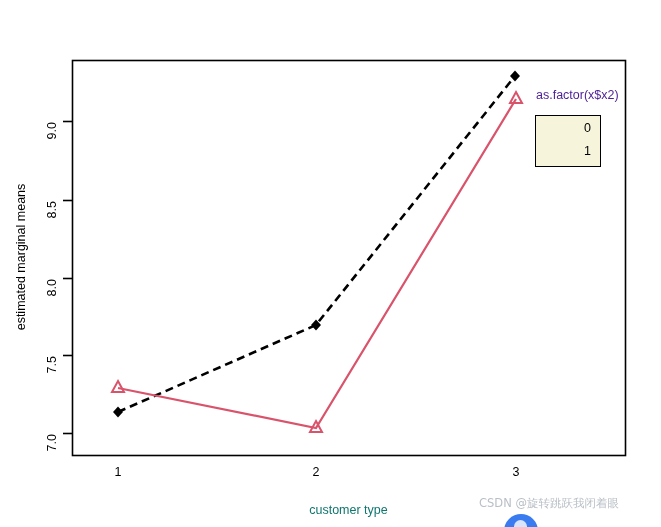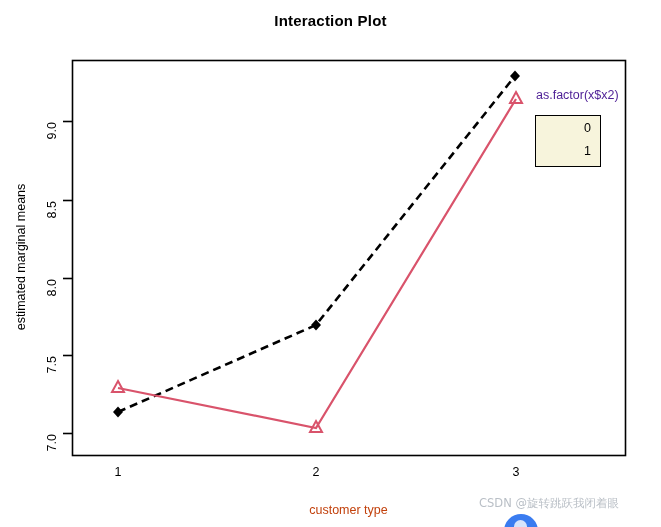--- a/index.html
+++ b/index.html
@@ -47,21 +47,21 @@
     white-space: nowrap;
   }
 
   .x-axis-title {
     position: absolute;
     left: 72px;
     top: 503px;
     width: 553px;
     text-align: center;
     font-size: 12.5px;
-    color: #c2410c;
+    color: #0f766e;
   }
 
   .svg-layer {
     position: absolute;
     left: 0;
     top: 0;
   }
 
   .tick-label-y {
     position: absolute;
@@ -138,21 +138,20 @@
     height: 13px;
     border-radius: 50%;
     background: #d7e4fb;
   }
 </style>
 </head>
 <body>
 
 <div id="plot-root">
 
-  <div class="plot-title">Interaction Plot</div>
 
   <div class="y-axis-title">estimated marginal means</div>
   <div class="x-axis-title">customer type</div>
 
   <svg class="svg-layer" width="661" height="527">
 
     <rect x="72.5" y="60.5" width="553" height="395" fill="none" stroke="#000000" stroke-width="1.6"></rect>
 
     <g stroke="#000000" stroke-width="1.6">
       <line x1="63" y1="121.5" x2="72" y2="121.5"></line>

